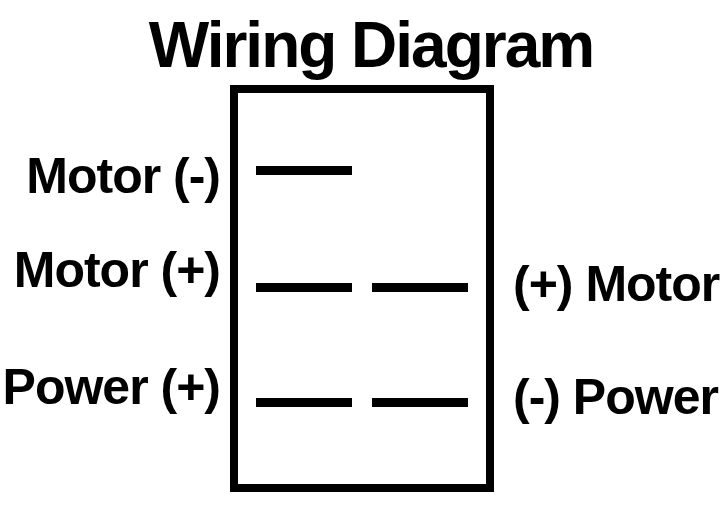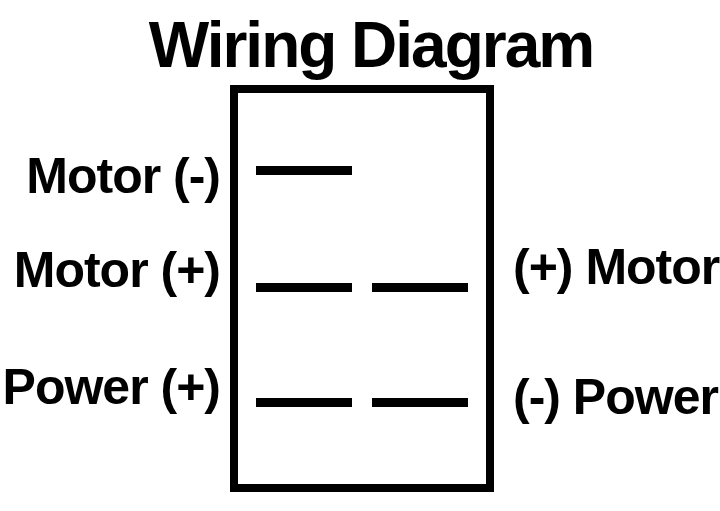--- a/index.html
+++ b/index.html
@@ -55,21 +55,21 @@
     letter-spacing: -1px;
     line-height: 1;
     color: #000000;
     white-space: nowrap;
   }
   .lbl-left  { right: 500px; text-align: right; }
   .lbl-right { left: 513px;  text-align: left; }
   .lbl-motor-minus { top: 140px; margin-top: 11px; }
   .lbl-motor-plus  { top: 245px; }
   .lbl-power-plus  { top: 362px; }
-  .lbl-plus-motor  { top: 242px; }
+  .lbl-plus-motor  { top: 259px; }
   .lbl-minus-motor { top: 372px; }
 </style>
 </head>
 <body>
 
 <div class="stage">
 
   <div class="title">Wiring Diagram</div>
 
   <div class="switch-body"></div>

